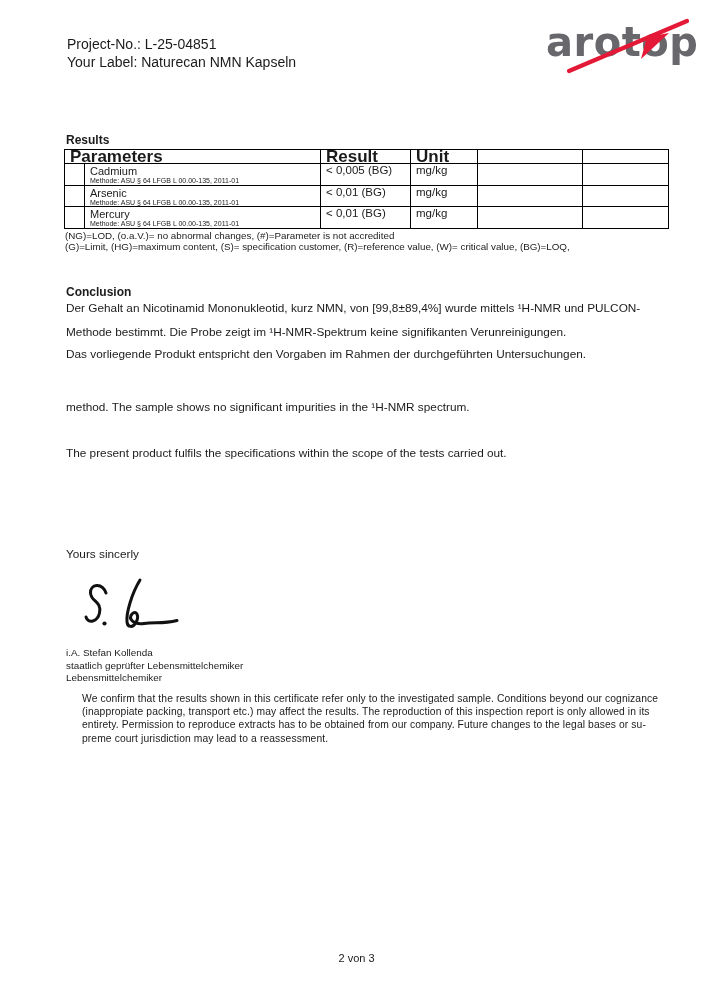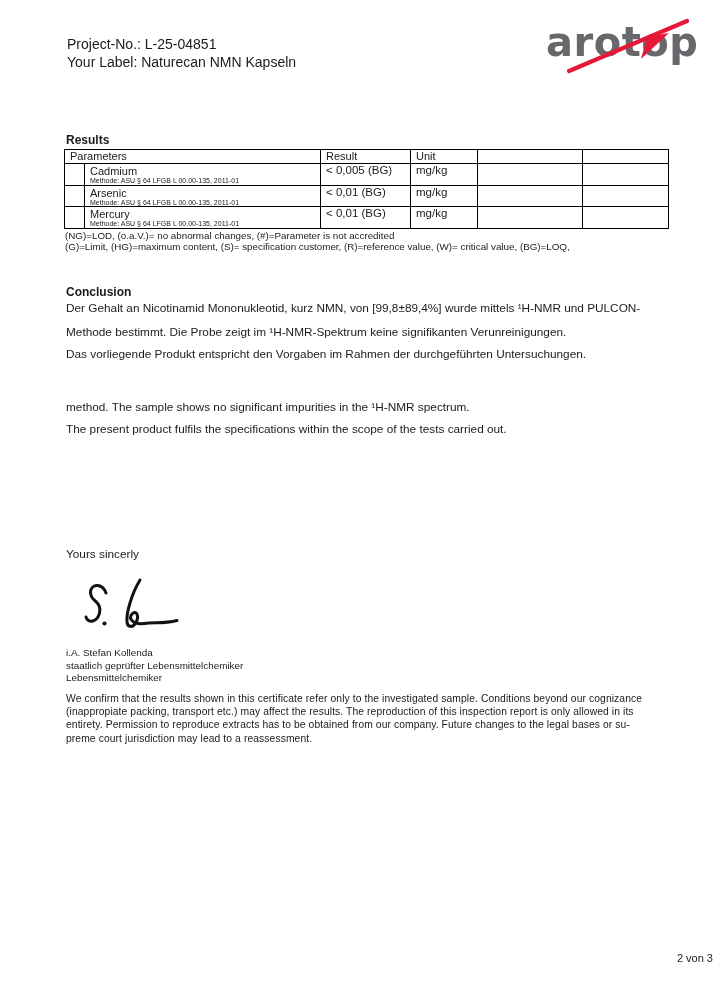--- a/index.html
+++ b/index.html
@@ -28,35 +28,35 @@
   .section-heading{font-size:12px;font-weight:bold;white-space:nowrap;}
   table.results{
     border-collapse:collapse;table-layout:fixed;
     width:604px;
   }
   table.results td{
     border:1px solid #000;
     padding:0 5px;vertical-align:top;
     overflow:hidden;white-space:nowrap;
   }
-  td.hcell{font-size:11px;font-weight:normal;height:13px;line-height:13px;}
+  td.hcell{font-size:17px;font-weight:bold;height:13px;line-height:13px;}
   td.rcell{height:20px;}
   .param-name{font-size:11px;line-height:12px;padding-top:1px;}
   .param-method{font-size:7px;line-height:7.5px;color:#222;}
   .val{font-size:11.5px;line-height:13px;padding-top:1px;}
 
   .legend{font-size:9.8px;line-height:10.8px;}
 
   
   .body-line{font-size:11.8px;line-height:23.5px;white-space:nowrap;}
 
   .small-block{font-size:9.9px;line-height:12.6px;white-space:nowrap;}
-  .disclaimer-line{font-size:10.3px;line-height:13.2px;white-space:nowrap;letter-spacing:0.1px;}
+  .disclaimer-line{font-size:10.3px;line-height:13.2px;white-space:nowrap;letter-spacing:0.1px;margin-left:16px;}
 
-  .footer{left:0;top:952px;width:713px;text-align:right;font-size:11px;}
+  .footer{left:0;top:952px;width:713px;text-align:center;font-size:11px;}
 </style>
 </head>
 <body>
 
 <div class="page">
 
   <div class="abs" style="left:67px;top:36px;">
     <div class="hdr-line">Project-No.: L-25-04851</div>
     <div class="hdr-line">Your Label: Naturecan NMN Kapseln</div>
   </div>
@@ -135,21 +135,21 @@
     <div class="body-line">Der Gehalt an Nicotinamid Mononukleotid, kurz NMN, von [99,8±89,4%] wurde mittels ¹H-NMR und PULCON-</div>
     <div class="body-line">Methode bestimmt. Die Probe zeigt im ¹H-NMR-Spektrum keine signifikanten Verunreinigungen.</div>
   </div>
 
   <div class="abs body-line" style="left:66px;top:343px;">Das vorliegende Produkt entspricht den Vorgaben im Rahmen der durchgeführten Untersuchungen.</div>
 
   <div class="abs" style="left:66px;top:396px;">
     <div class="body-line">method. The sample shows no significant impurities in the ¹H-NMR spectrum.</div>
   </div>
 
-  <div class="abs body-line" style="left:66px;top:418px;">The present product fulfils the specifications within the scope of the tests carried out.</div>
+  <div class="abs body-line" style="left:66px;top:442px;">The present product fulfils the specifications within the scope of the tests carried out.</div>
 
   <div class="abs body-line" style="left:66px;top:543px;">Yours sincerly</div>
 
   <svg class="abs" style="left:80px;top:577px;" width="110" height="62" viewBox="0 0 110 62">
     <g fill="none" stroke="#111" stroke-width="3" stroke-linecap="round" stroke-linejoin="round">
       <path d="M 26 16 C 22 5, 10 7, 10.5 16 C 11 25, 22 24, 19.5 36 C 17.5 45, 8 47, 6 40"></path>
       <path d="M 60 3 C 52 16, 46 36, 47 45 C 47.6 50.5, 53 51, 56 45.5 C 59.5 39, 56.5 32.5, 52 37 C 48 41.5, 53 48, 64 46.5 C 75 45, 83 47, 97 43.5"></path>
     </g>
     <circle cx="24.5" cy="46.5" r="2.1" fill="#111"></circle>
   </svg>

